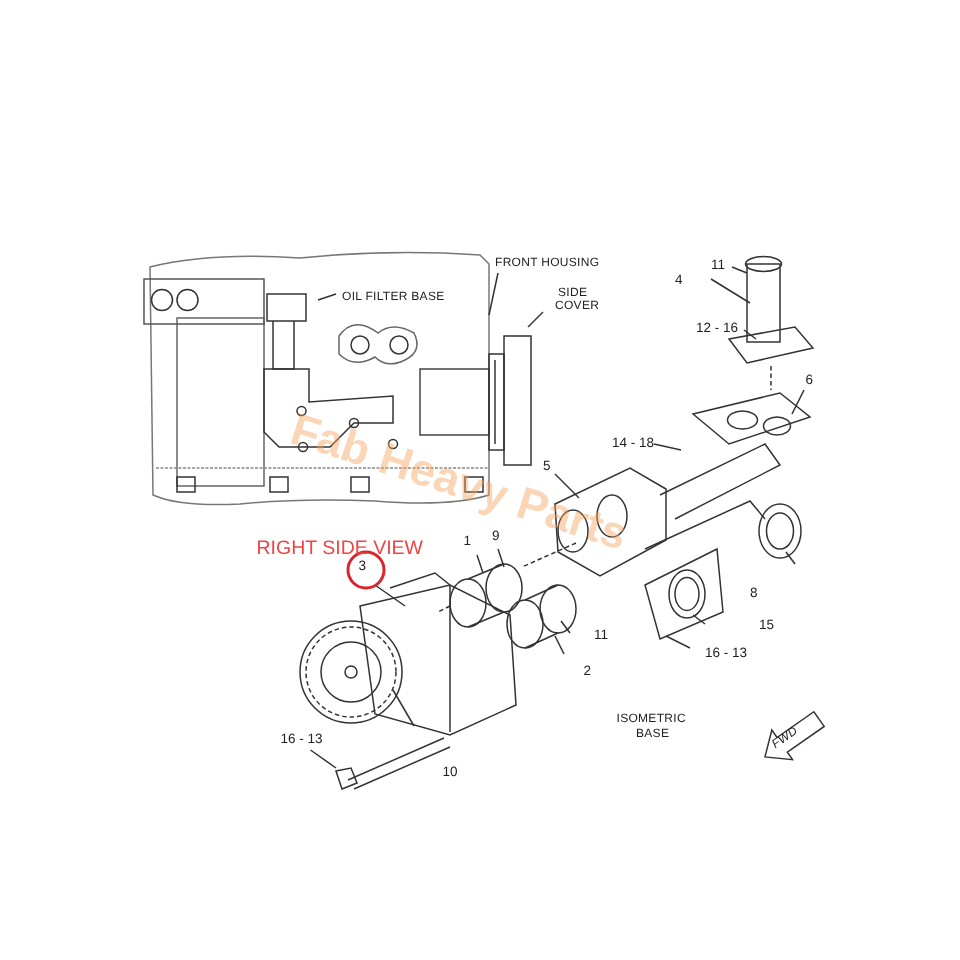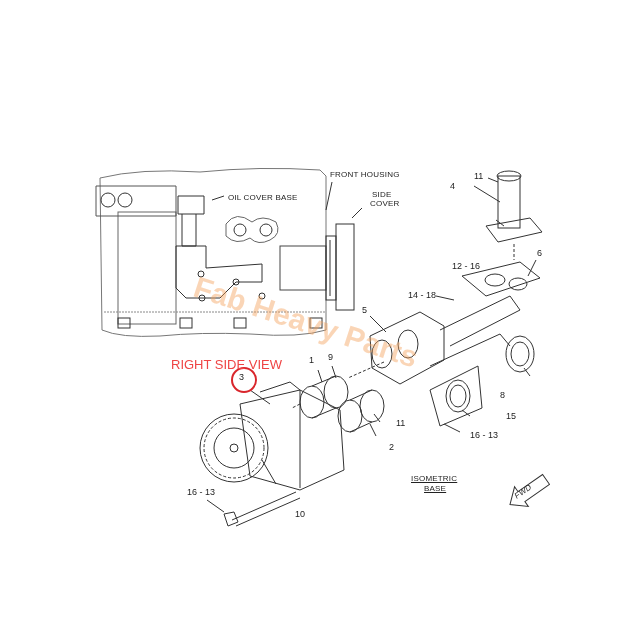--- a/index.html
+++ b/index.html
@@ -3,21 +3,21 @@
 <meta charset="utf-8">
 <style>
   html,body{margin:0;padding:0;background:#ffffff;}
   body{width:640px;height:640px;position:relative;overflow:hidden;font-family:"Liberation Sans",sans-serif;}
   #canvas{position:absolute;left:0;top:0;width:640px;height:640px;}
   .lbl{position:absolute;font-family:"Liberation Sans",sans-serif;color:#222;white-space:nowrap;line-height:1;}
   .sm{font-size:8px;letter-spacing:0.2px;}
   .num{font-size:9px;}
   .big{font-size:13px;color:#ef4444;}
   .wm{position:absolute;font-family:"Liberation Sans",sans-serif;font-weight:bold;font-size:30px;color:#f4a460;opacity:0.45;transform:rotate(18deg);transform-origin:left top;white-space:nowrap;}
-  .ctr{text-align:left;text-decoration:underline;}
+  .ctr{text-align:left;}
 </style>
 </head>
 <body>
 
 <svg id="canvas" viewBox="0 0 640 640" xmlns="http://www.w3.org/2000/svg" fill="none" stroke="#333" stroke-width="1">
 
   <g>
     <path d="M100 178 Q140 168 200 172 Q260 166 320 170 L326 176 L326 330 Q300 338 250 334 Q200 332 160 336 Q120 338 102 330 Z" stroke="#777"></path>
 
     <rect x="118" y="212" width="58" height="112" stroke="#666"></rect>
@@ -122,32 +122,32 @@
 
   <circle cx="244" cy="380" r="12" stroke="#d9262c" stroke-width="2"></circle>
 
   <g transform="translate(528,492) rotate(-35)">
     <path d="M-22 0 L-8 -12 L-8 -6 L22 -6 L22 6 L-8 6 L-8 12 Z" stroke="#333" fill="#fff"></path>
   </g>
 </svg>
 
 <div class="wm" style="left:200px;top:270px;">Fab Heavy Parts</div>
 
-<div class="lbl sm" style="left:228px;top:194px;">OIL COVER BASE</div>
+<div class="lbl sm" style="left:228px;top:194px;">OIL FILTER BASE</div>
 <div class="lbl sm" style="left:330px;top:171px;">FRONT HOUSING</div>
 <div class="lbl sm" style="left:372px;top:191px;">SIDE</div>
 <div class="lbl sm" style="left:370px;top:200px;">COVER</div>
 
 <div class="lbl big" style="left:171px;top:358px;">RIGHT SIDE VIEW</div>
 <div class="lbl sm ctr" style="left:411px;top:475px;">ISOMETRIC</div>
 <div class="lbl sm ctr" style="left:424px;top:485px;">BASE</div>
 
 <div class="lbl num" style="left:474px;top:172px;">11</div>
 <div class="lbl num" style="left:450px;top:182px;">4</div>
-<div class="lbl num" style="left:452px;top:214px;margin-top:48px;">12 - 16</div>
+<div class="lbl num" style="left:464px;top:214px;">12 - 16</div>
 <div class="lbl num" style="left:537px;top:249px;">6</div>
 <div class="lbl num" style="left:408px;top:291px;">14 - 18</div>
 <div class="lbl num" style="left:362px;top:306px;">5</div>
 <div class="lbl num" style="left:309px;top:356px;">1</div>
 <div class="lbl num" style="left:328px;top:353px;">9</div>
 <div class="lbl num" style="left:239px;top:373px;">3</div>
 <div class="lbl num" style="left:396px;top:419px;">11</div>
 <div class="lbl num" style="left:389px;top:443px;">2</div>
 <div class="lbl num" style="left:500px;top:391px;">8</div>
 <div class="lbl num" style="left:506px;top:412px;">15</div>

